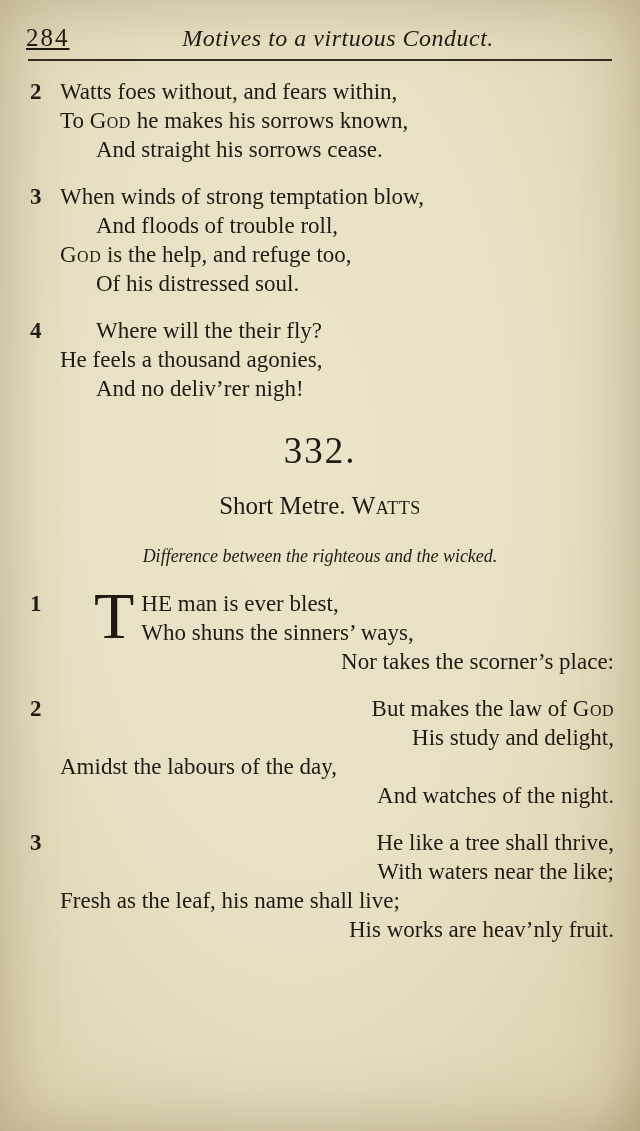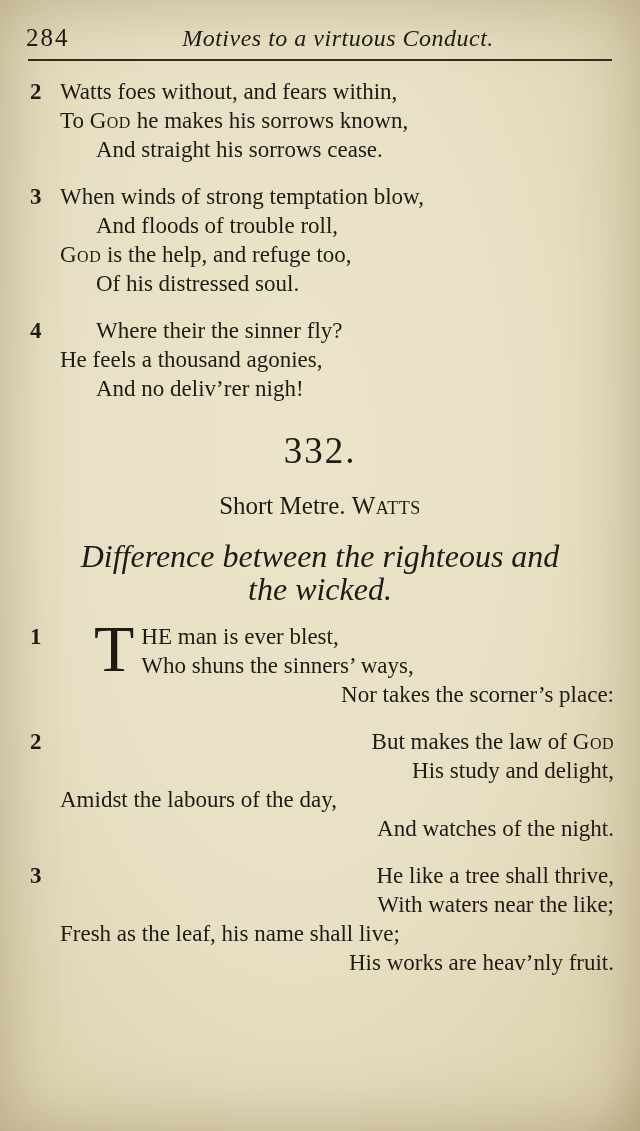--- a/index.html
+++ b/index.html
@@ -21,20 +21,21 @@
   }
   .header {
     display: flex;
     align-items: baseline;
   }
   .pagenum {
     font-size: 25px;
     letter-spacing: 2px;
     width: 92px;
     flex: 0 0 auto;
+    text-decoration: underline;
   }
   .running-title {
     flex: 1;
     text-align: center;
     font-style: italic;
     font-size: 24px;
     letter-spacing: 0.5px;
     padding-right: 56px;
     white-space: nowrap;
   }
@@ -65,21 +66,21 @@
     margin: 26px 0 20px 0;
   }
   .hymn-meta {
     text-align: center;
     font-size: 25px;
     margin-bottom: 20px;
   }
   .hymn-subtitle {
     text-align: center;
     font-style: italic;
-    font-size: 32px;
+    font-size: 18px;
     line-height: 33px;
     max-width: 520px;
     margin: 0 auto 16px auto;
   }
   .dropwrap {
     display: flex;
     align-items: flex-start;
     margin-left: 34px;
   }
   .dropcap {
@@ -111,21 +112,21 @@
   <div class="verse">
     <span class="vnum">3</span>
     <div class="vline"><span>When winds of strong temptation blow,</span></div>
     <div class="vline ind"><span>And floods of trouble roll,</span></div>
     <div class="vline"><span class="sc">God</span><span> is the help, and refuge too,</span></div>
     <div class="vline ind"><span>Of his distressed soul.</span></div>
   </div>
 
   <div class="verse">
     <span class="vnum">4</span>
-    <div class="vline ind"><span>Where their the sinner fly?</span></div>
+    <div class="vline ind"><span>Where will the their fly?</span></div>
     <div class="vline"><span>He feels a thousand agonies,</span></div>
     <div class="vline ind"><span>And no deliv’rer nigh!</span></div>
   </div>
 
   <div class="hymn-number">332.</div>
   <div class="hymn-meta">
     <span>Short Metre.</span>
     <span class="sc">Watts</span>
   </div>
   <div class="hymn-subtitle">Difference between the righteous and the wicked.</div>

